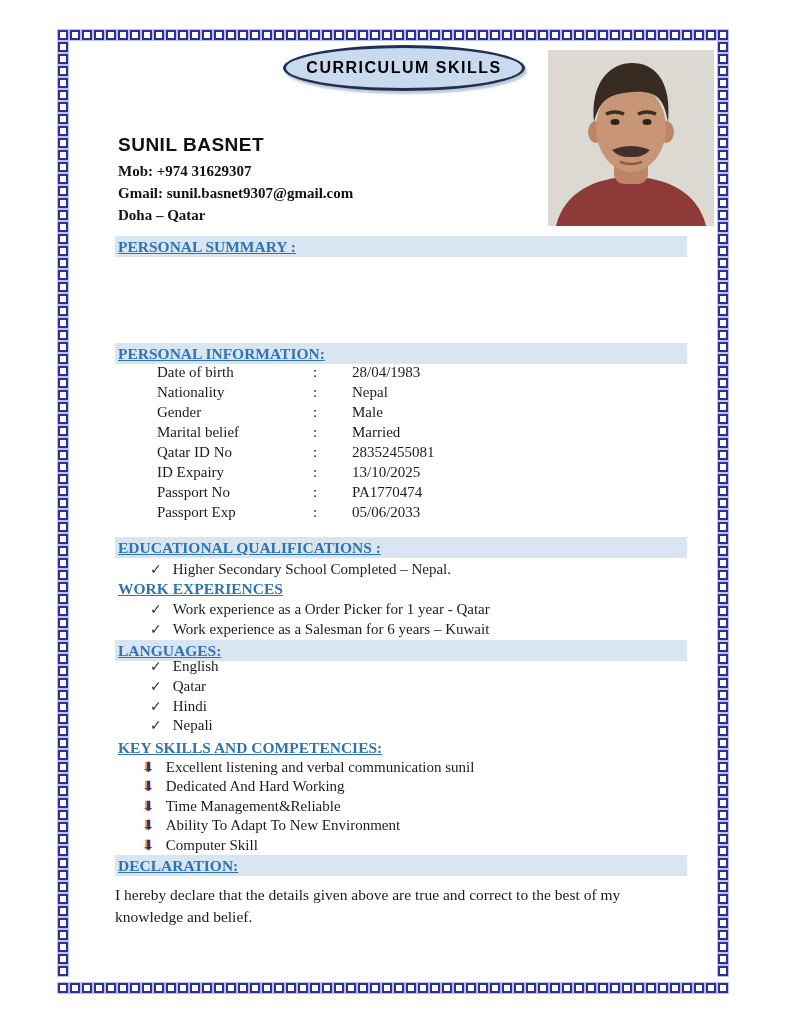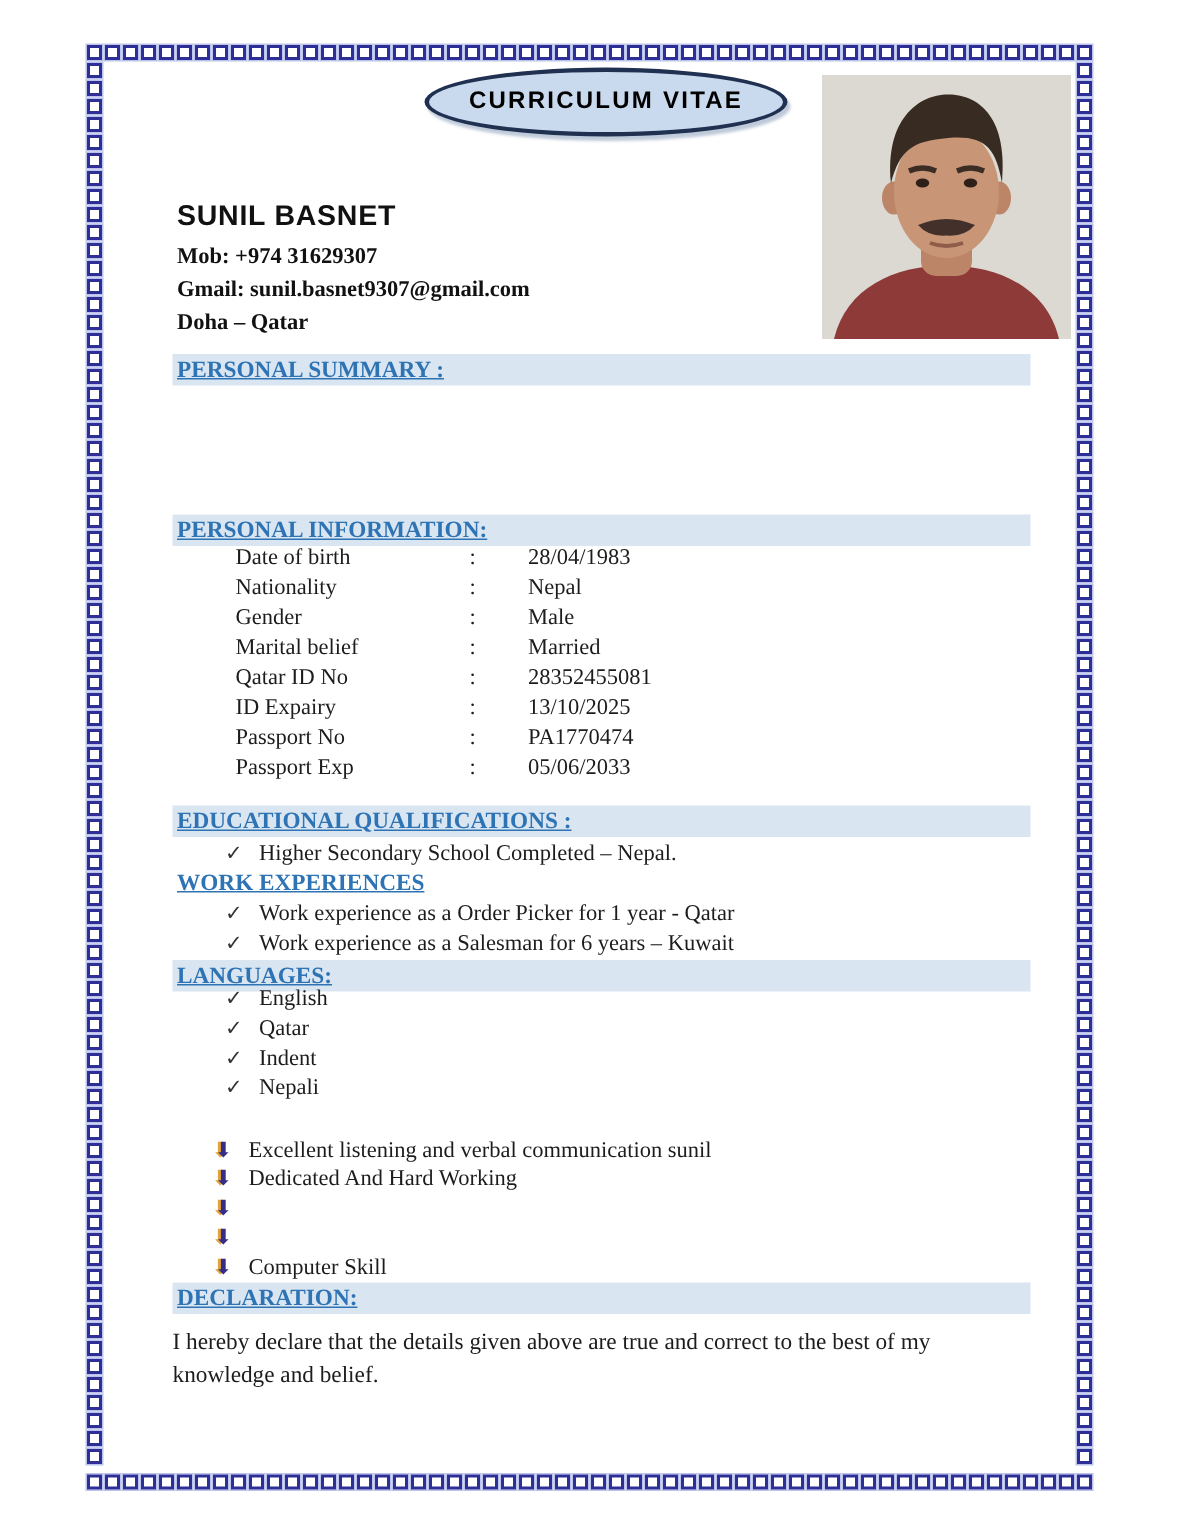--- a/index.html
+++ b/index.html
@@ -313,21 +313,21 @@
       <span class="sq" style="left: 718px; top: 930px;"></span>
       <span class="sq" style="left: 58px; top: 942px;"></span>
       <span class="sq" style="left: 718px; top: 942px;"></span>
       <span class="sq" style="left: 58px; top: 954px;"></span>
       <span class="sq" style="left: 718px; top: 954px;"></span>
       <span class="sq" style="left: 58px; top: 966px;"></span>
       <span class="sq" style="left: 718px; top: 966px;"></span>
     </div>
 
   <div class="oval">
-    <span>CURRICULUM VITAE</span>
+    <span>CURRICULUM SKILLS</span>
   </div>
 
   <div class="photo">
     <svg width="166" height="176" viewBox="0 0 166 176">
       <rect x="0" y="0" width="166" height="176" fill="#dcd8d2"></rect>
       <path d="M8,176 C16,142 48,127 83,127 C118,127 150,142 158,176 Z" fill="#8d3a38"></path>
       <rect x="66" y="100" width="34" height="34" rx="10" fill="#bd8568"></rect>
       <ellipse cx="48" cy="82" rx="8" ry="11" fill="#bd8568"></ellipse>
       <ellipse cx="118" cy="82" rx="8" ry="11" fill="#bd8568"></ellipse>
       <ellipse cx="83" cy="78" rx="35" ry="44" fill="#c89577"></ellipse>
@@ -427,42 +427,45 @@
     <div class="citem">
       <span class="check">✓</span>
       <span>English</span>
     </div>
     <div class="citem">
       <span class="check">✓</span>
       <span>Qatar</span>
     </div>
     <div class="citem">
       <span class="check">✓</span>
-      <span>Indent</span>
+      <span>Hindi</span>
     </div>
     <div class="citem">
       <span class="check">✓</span>
       <span>Nepali</span>
     </div>
   </div>
 
+  <div class="heading-plain" style="top:737px">KEY SKILLS AND COMPETENCIES:</div>
   <div class="alist" style="top:758px">
     <div class="aitem">
       <span class="arrow">⬇</span>
       <span>Excellent listening and verbal communication sunil</span>
     </div>
     <div class="aitem">
       <span class="arrow">⬇</span>
       <span>Dedicated And Hard Working</span>
     </div>
     <div class="aitem">
       <span class="arrow">⬇</span>
+      <span>Time Management&amp;Reliable</span>
     </div>
     <div class="aitem">
       <span class="arrow">⬇</span>
+      <span>Ability To Adapt To New Environment</span>
     </div>
     <div class="aitem">
       <span class="arrow">⬇</span>
       <span>Computer Skill</span>
     </div>
   </div>
 
   <div class="band" style="top:855px">
     <div class="heading">DECLARATION:</div>
   </div>

